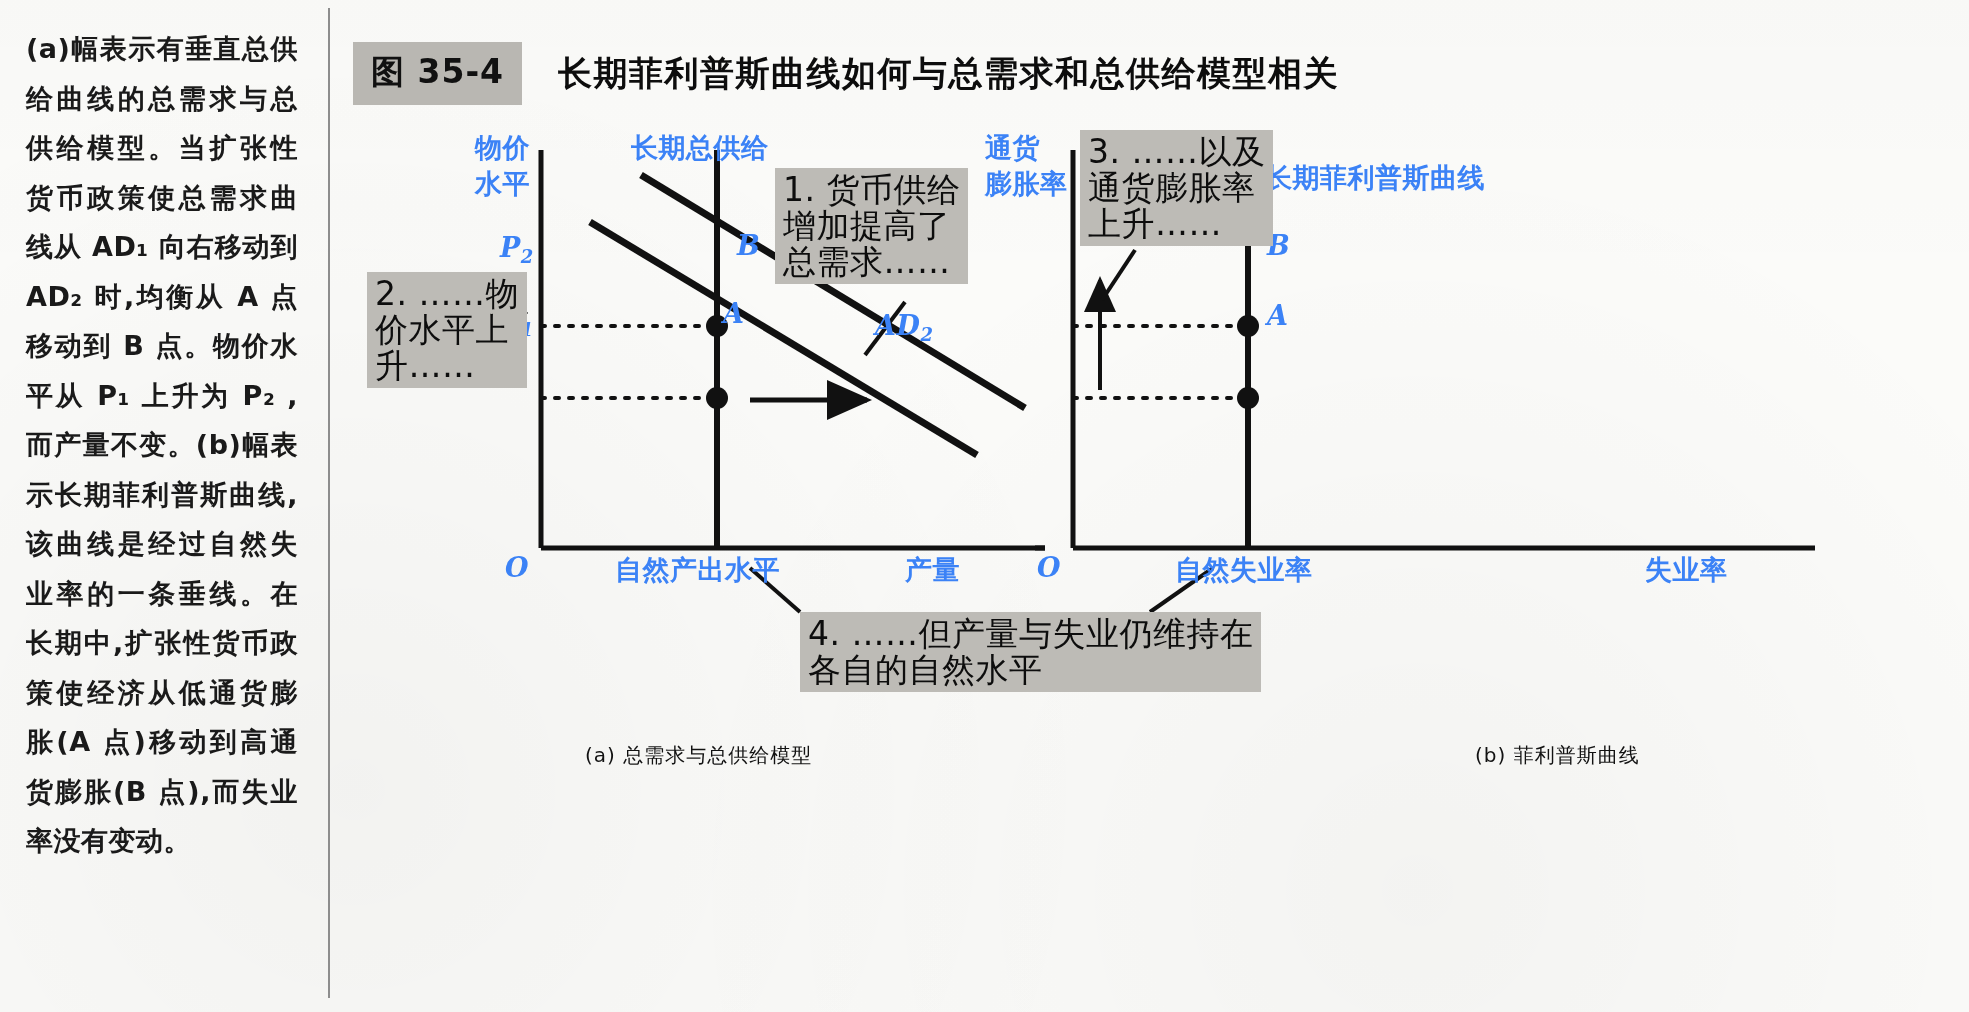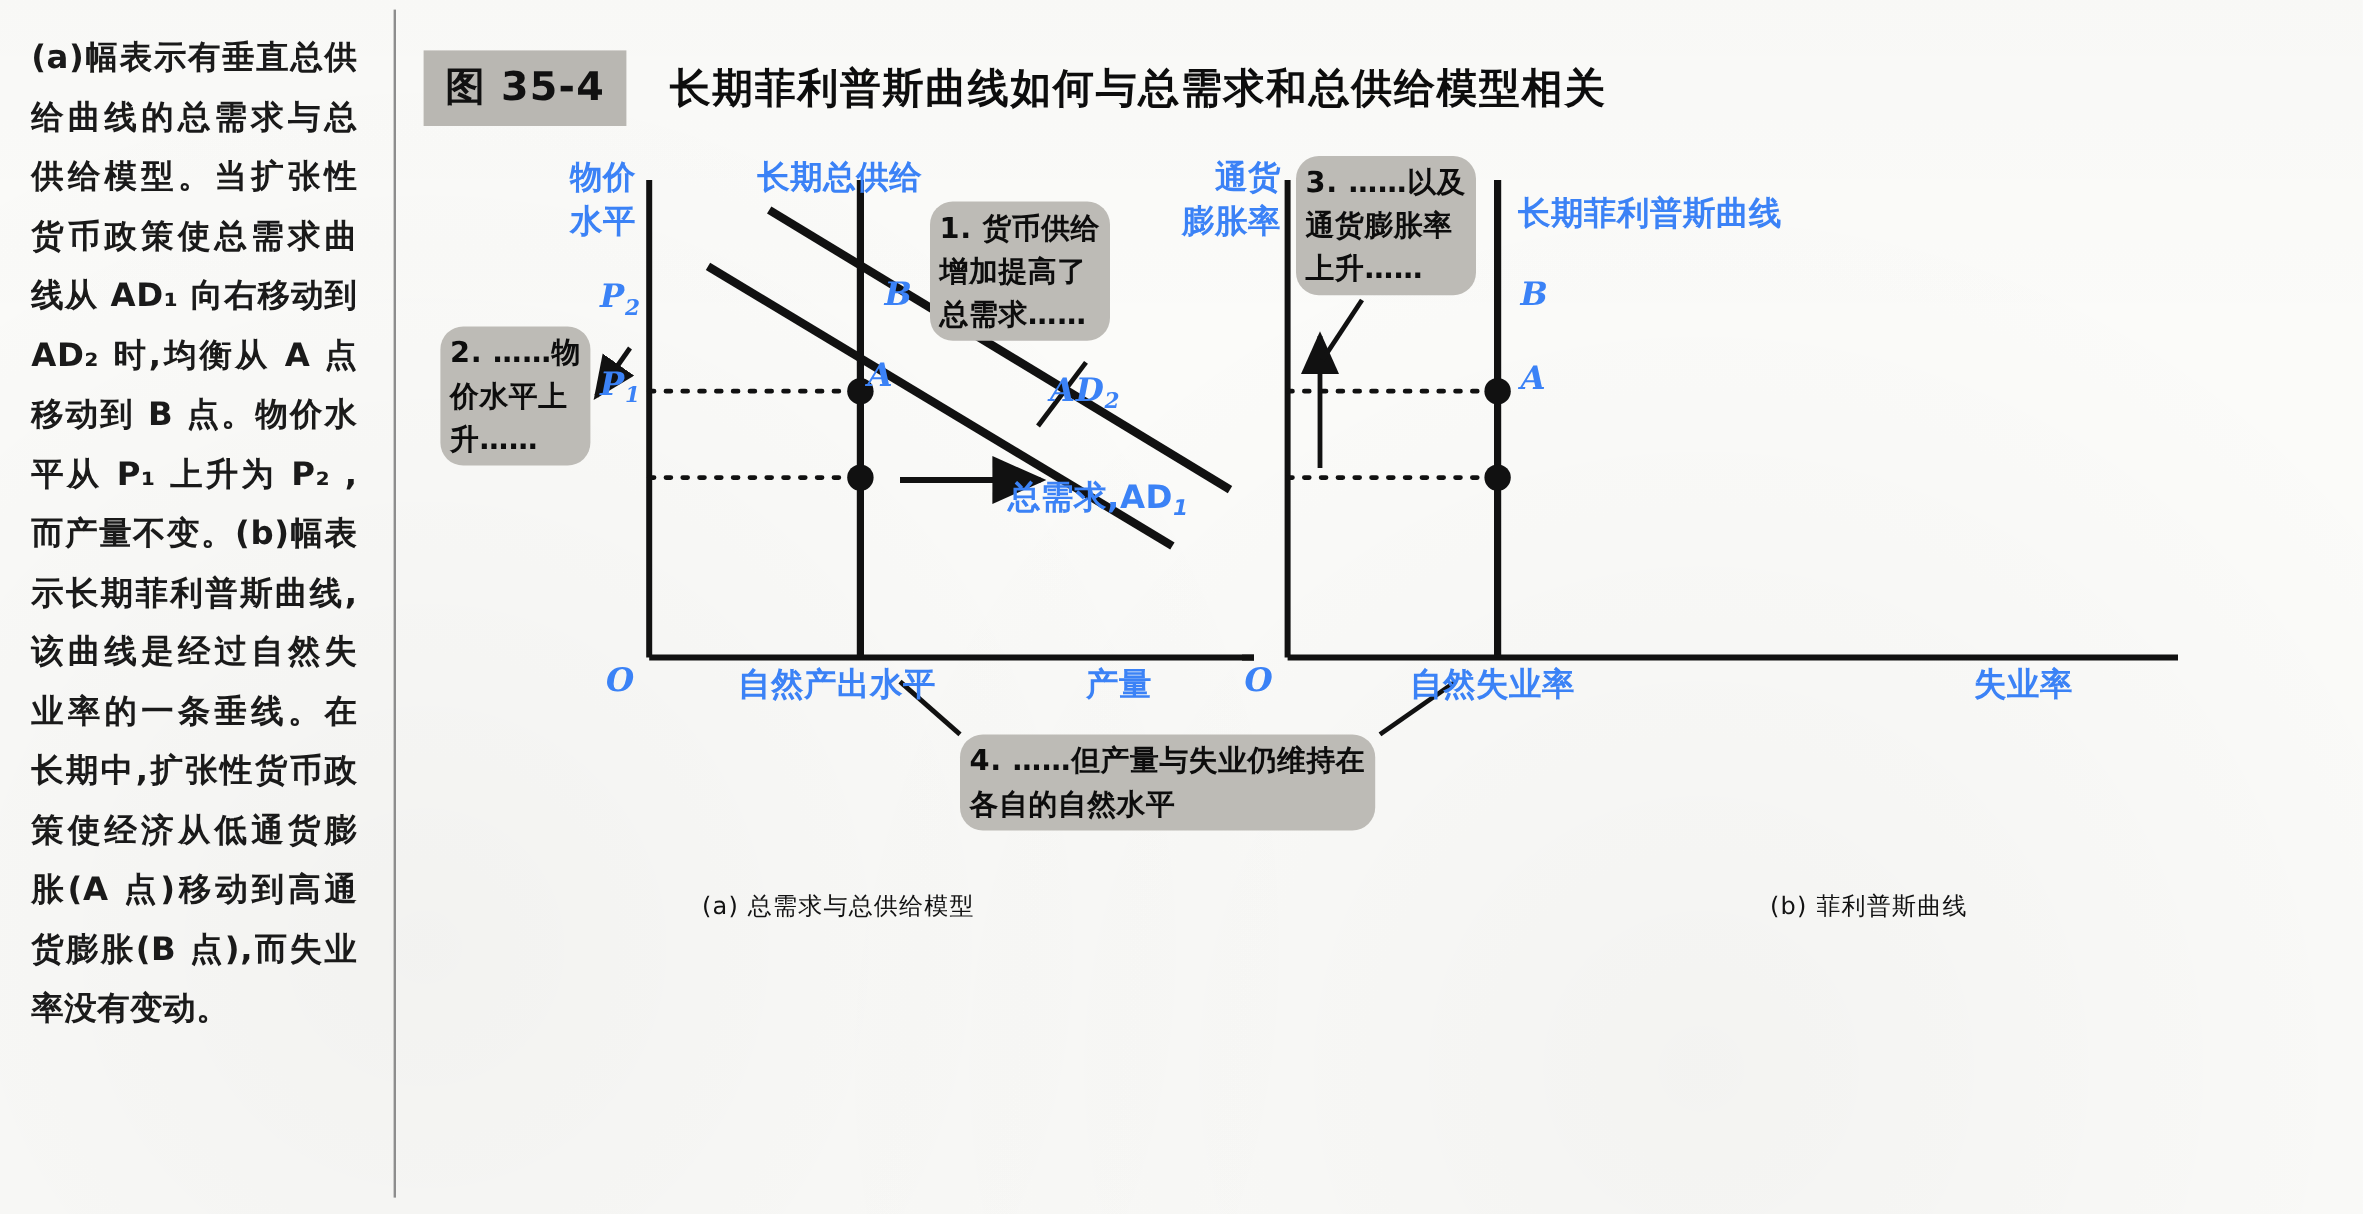--- a/index.html
+++ b/index.html
@@ -94,27 +94,26 @@
     white-space: nowrap;
   }
   .cap-a { left: 240px; top: 742px; }
   .cap-b { left: 1130px; top: 742px; }
 
   
   .note {
     position: absolute;
     background: #bdbbb6;
     color: #0d0d0d;
-    font-size: 24px;
-    font-weight: 700;
+    font-size: 33px;
+    font-weight: 400;
     line-height: 36px;
     letter-spacing: 0.5px;
     padding: 4px 8px;
     white-space: pre-line;
-    border-radius: 19px;
   }
   .note-1 { left: 430px; top: 168px; }
   .note-2 { left: 22px;  top: 272px; }
   .note-3 { left: 735px; top: 130px; }
   .note-4 { left: 455px; top: 612px; }
 
   
   .lbl {
     position: absolute;
     font-size: 27px;
@@ -218,29 +217,26 @@
 
   <div class="lbl serif-ital" style="left:155px; top:232px;"><span>P</span><span class="sub">2</span></div>
 
   <div class="lbl serif-ital" style="left:155px; top:305px;"><span>P</span><span class="sub">1</span></div>
 
   <div class="lbl serif-ital" style="left:392px; top:230px;">B</div>
   <div class="lbl serif-ital" style="left:378px; top:298px;">A</div>
 
   <div class="lbl serif-ital" style="left:530px; top:310px;"><span>AD</span><span class="sub">2</span></div>
 
-  <div class="lbl" style="left:495px; top:365px;">
-    <span>总需求,</span><span class="serif-ital">AD</span><span class="sub">1</span>
-  </div>
 
   <div class="lbl serif-ital" style="left:160px; top:552px;">O</div>
   <div class="lbl" style="left:270px; top:552px;">自然产出水平</div>
   <div class="lbl" style="left:560px; top:552px;text-align:right;">产量</div>
 
-  <div class="lbl" style="left:640px; top:130px; text-align:right;">通货
+  <div class="lbl" style="left:640px; top:130px; text-align:left;">通货
 膨胀率</div>
 
   <div class="lbl" style="left:920px; top:160px;">长期菲利普斯曲线</div>
 
   <div class="lbl serif-ital" style="left:922px; top:230px;">B</div>
   <div class="lbl serif-ital" style="left:922px; top:300px;">A</div>
 
   <div class="lbl serif-ital" style="left:692px; top:552px;">O</div>
   <div class="lbl" style="left:830px; top:552px;">自然失业率</div>
   <div class="lbl" style="left:1300px; top:552px;">失业率</div>

